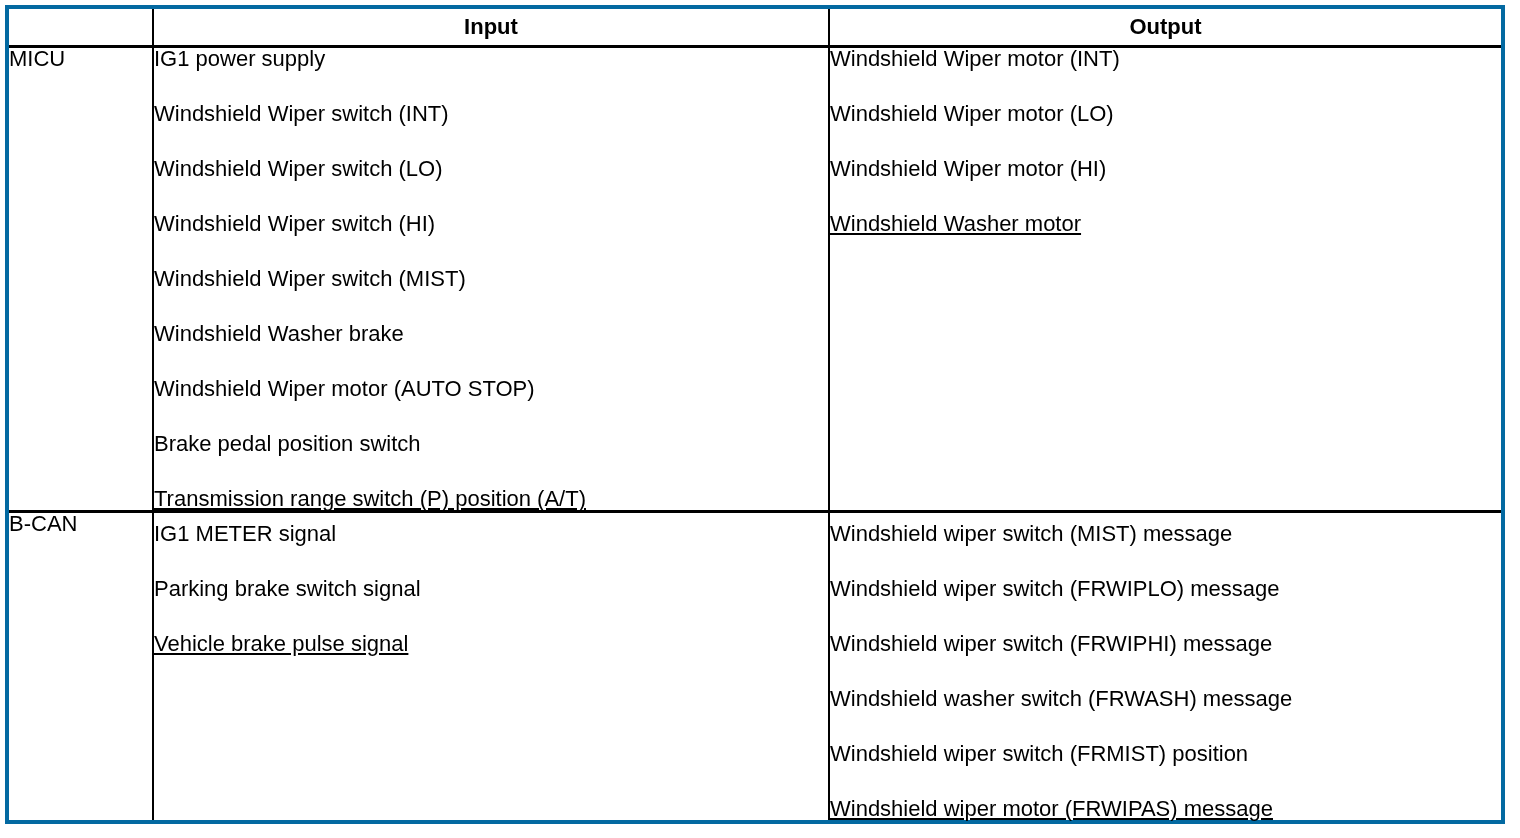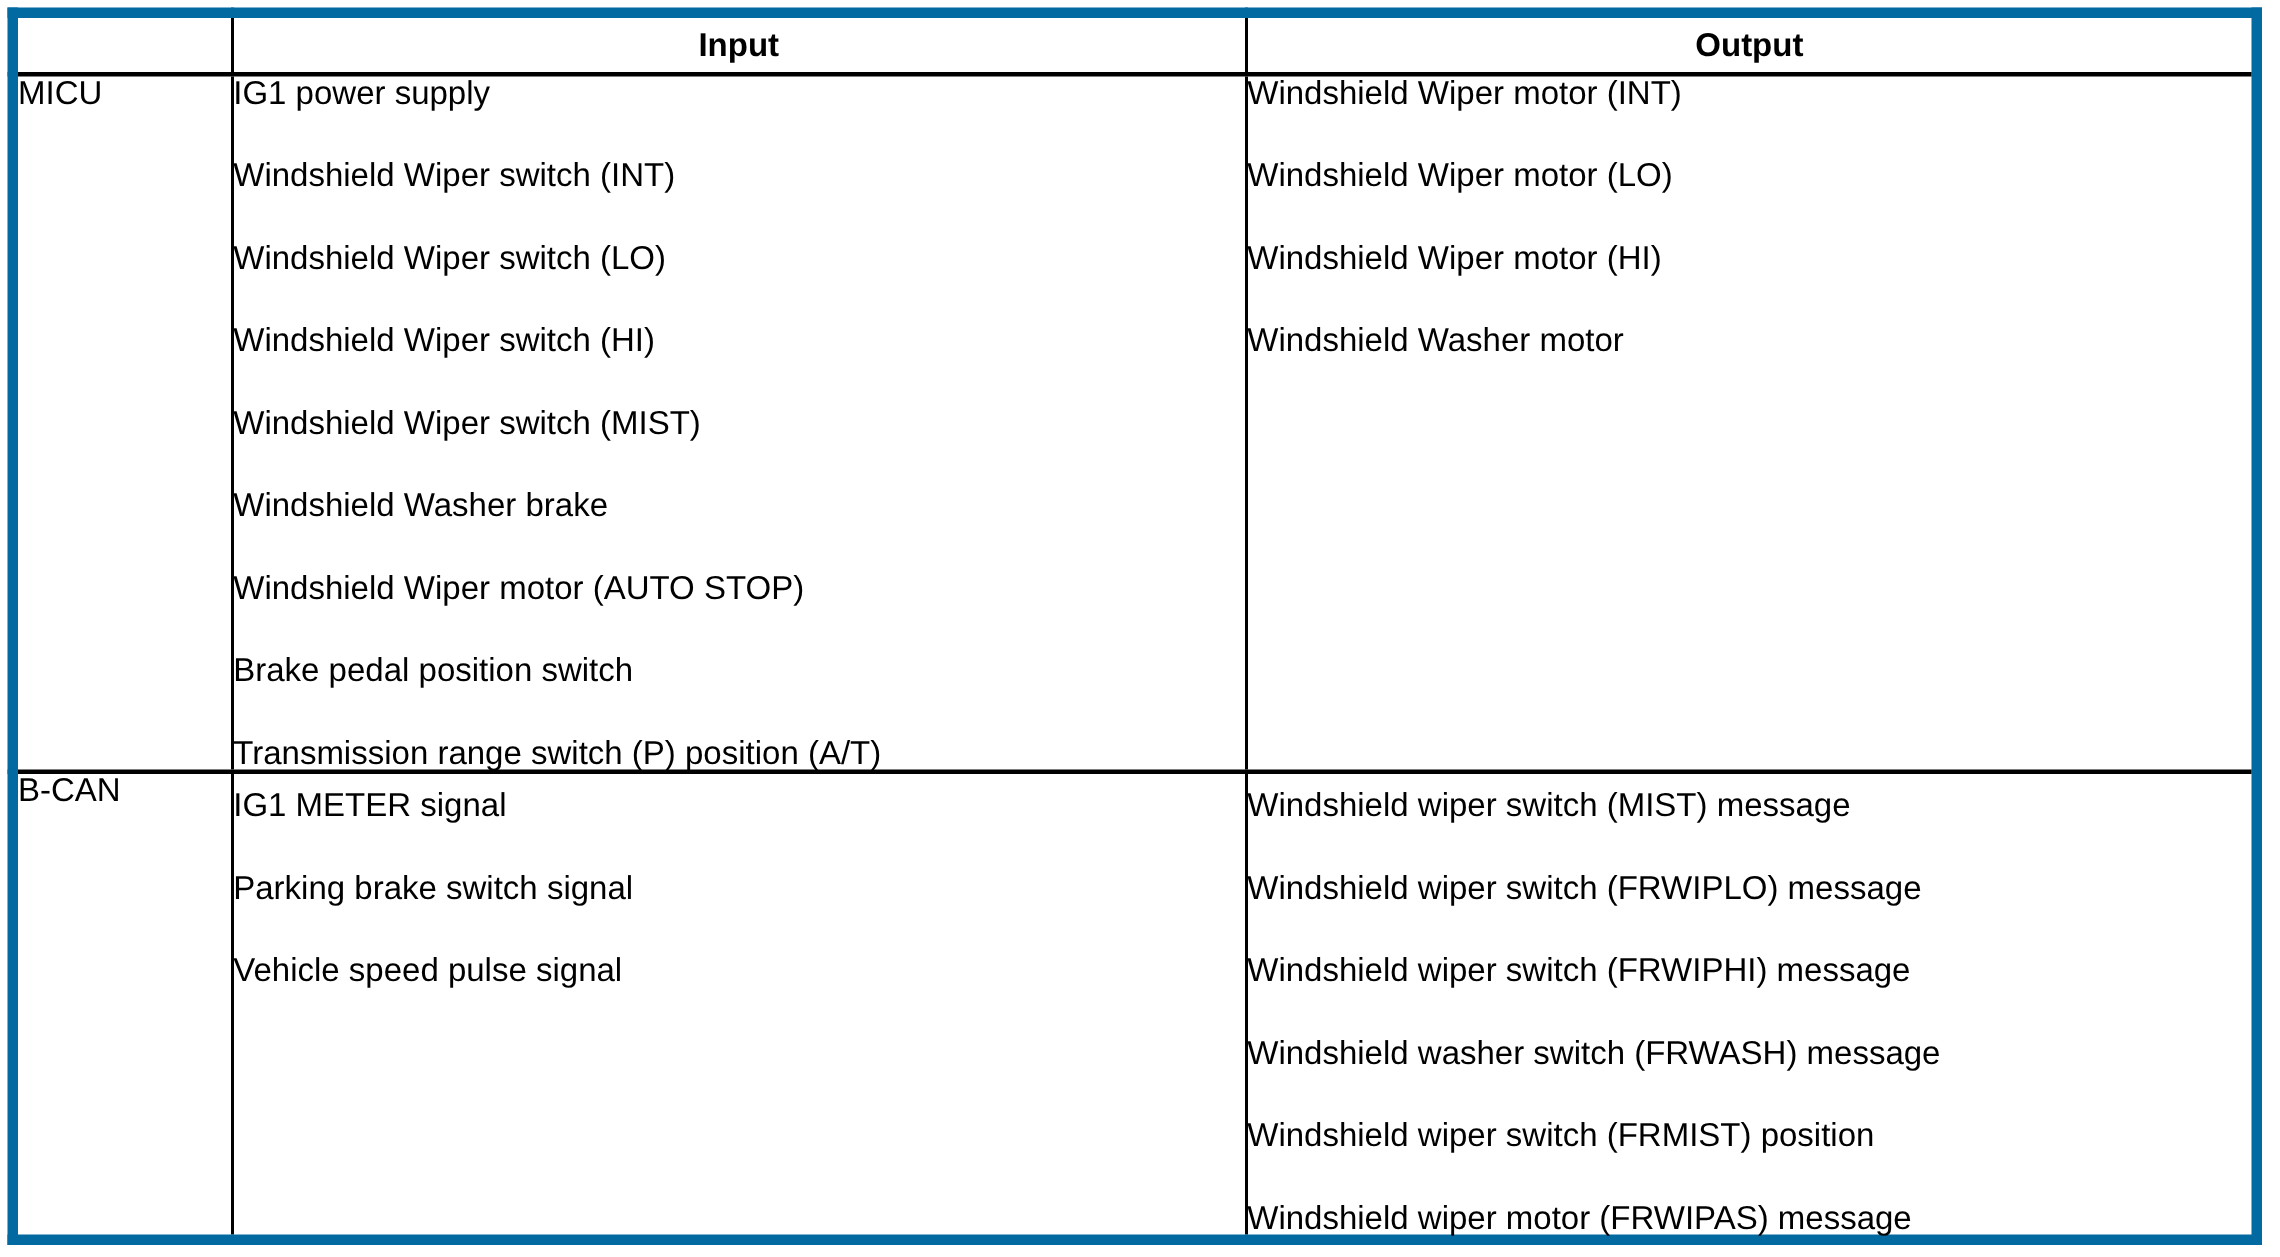--- a/index.html
+++ b/index.html
@@ -24,21 +24,21 @@
 
   
   .io-table {
     position: absolute;
     left: 5px;
     top: 5px;
     width: 1496px;
     height: 642px;
     border-collapse: collapse;
     table-layout: fixed;
-    border: 7px solid #0369a1;
+    border: 4px solid #0369a1;
     background: #ffffff;
   }
 
   .io-table col.c-ecu   { width: 146px; }
   .io-table col.c-in    { width: 676px; }
   .io-table col.c-out   { width: 674px; }
 
   .io-table th,
   .io-table td {
     border: 2px solid #000000;
@@ -71,21 +71,21 @@
   .cell-list {
     padding: 10px 0 0 8px;
   }
 
   .line-item {
     font-size: 22px;
     line-height: 1;
     height: 55px;
     white-space: nowrap;
   }
-  .line-item:last-child { height: auto; }
+  .line-item:last-child { height: auto; text-decoration: underline; }
 
   
   tr.row-bcan > td { border-top-width: 3px; }
   tr.row-bcan > td.cell-list { padding-top: 10px; }
 </style>
 </head>
 <body>
 
 <div class="sheet">
 
@@ -128,21 +128,21 @@
           <div class="line-item">Windshield Washer motor</div>
         </td>
       </tr>
 
       <tr class="row-bcan">
         <td class="cell-ecu">B-CAN</td>
 
         <td class="cell-list">
           <div class="line-item">IG1 METER signal</div>
           <div class="line-item">Parking brake switch signal</div>
-          <div class="line-item">Vehicle speed pulse signal</div>
+          <div class="line-item">Vehicle brake pulse signal</div>
         </td>
 
         <td class="cell-list">
           <div class="line-item">Windshield wiper switch (MIST) message</div>
           <div class="line-item">Windshield wiper switch (FRWIPLO) message</div>
           <div class="line-item">Windshield wiper switch (FRWIPHI) message</div>
           <div class="line-item">Windshield washer switch (FRWASH) message</div>
           <div class="line-item">Windshield wiper switch (FRMIST) position</div>
           <div class="line-item">Windshield wiper motor (FRWIPAS) message</div>
         </td>

